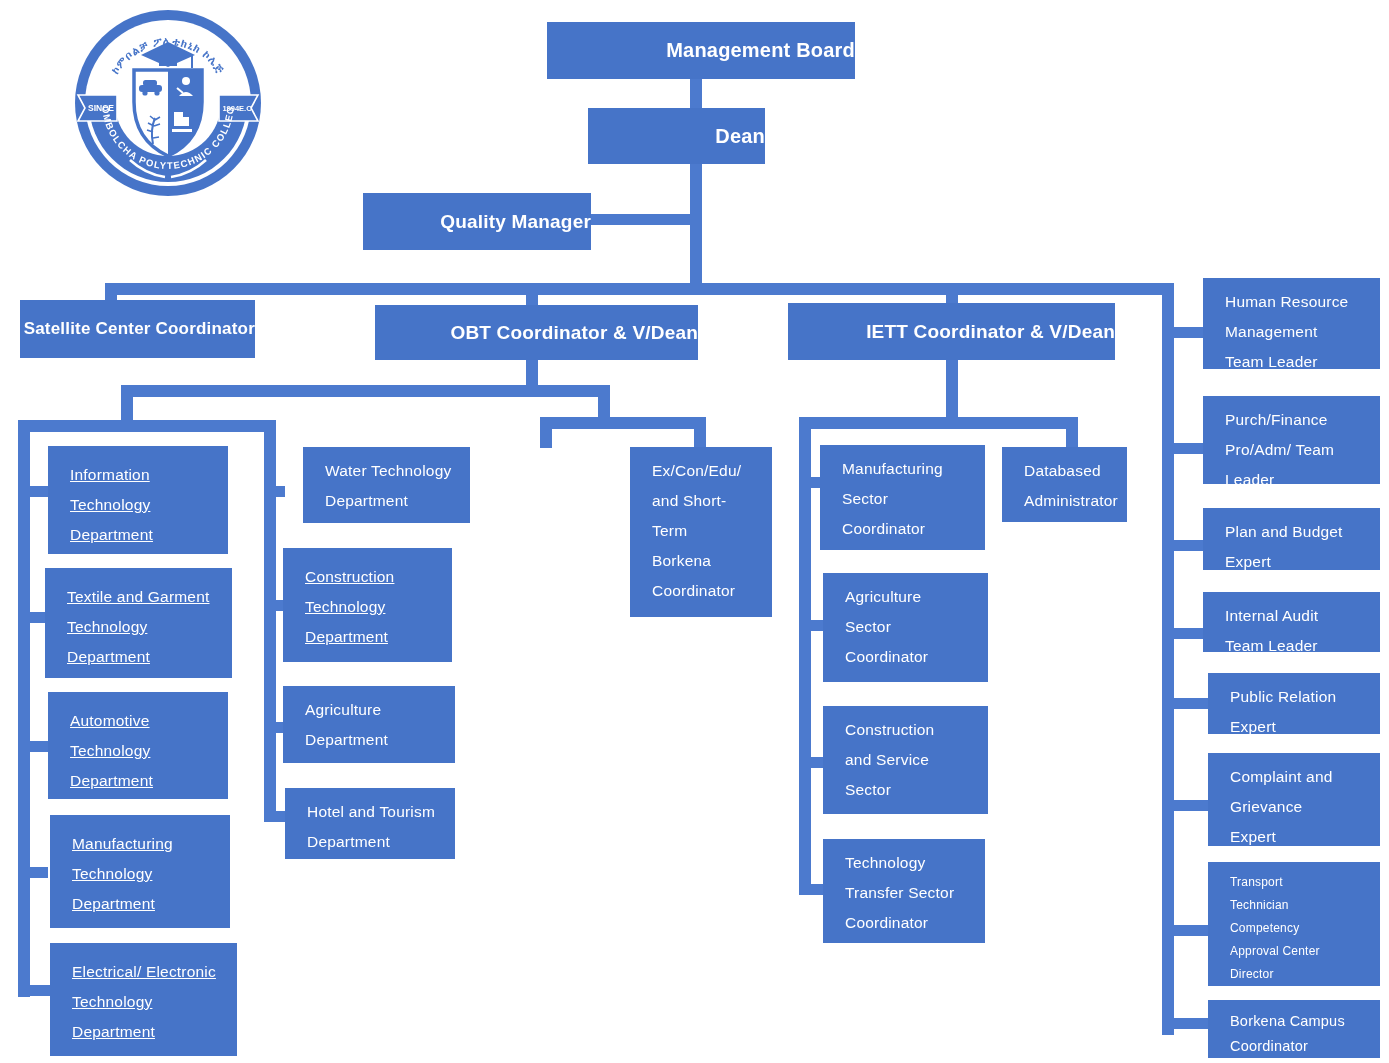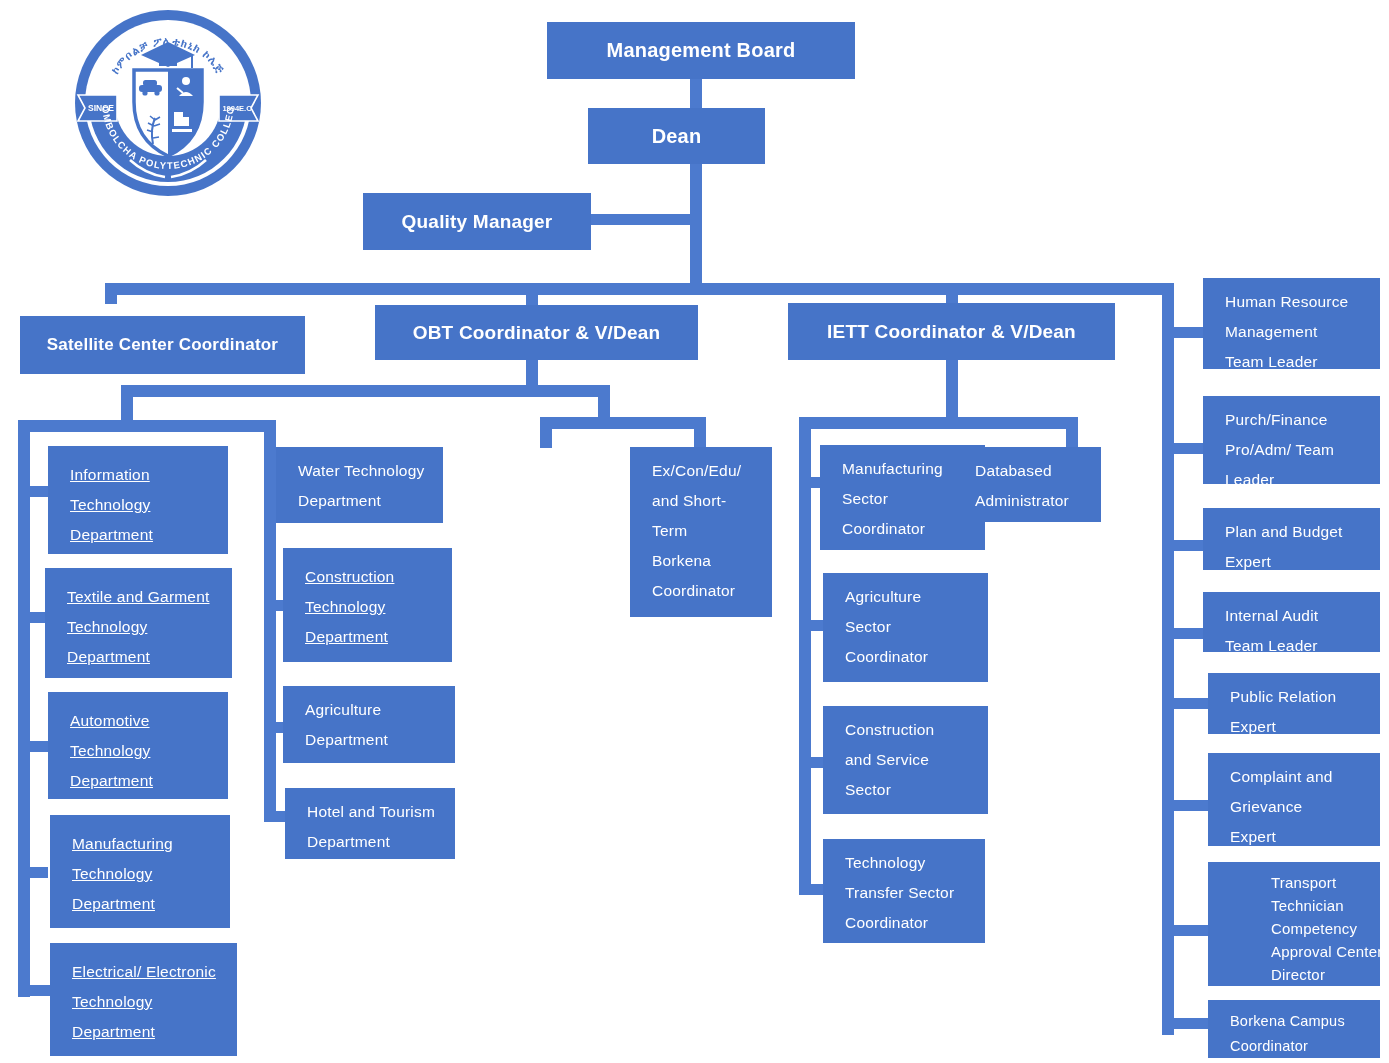--- a/index.html
+++ b/index.html
@@ -9,29 +9,29 @@
   html,body{margin:0;padding:0;background:#fff;}
   .canvas{
     position:relative;width:1389px;height:1063px;background:#ffffff;overflow:hidden;
     font-family:"Liberation Sans", sans-serif;
   }
   .node{
     position:absolute;background:var(--box);color:#fff;box-sizing:border-box;
     letter-spacing:.2px;
   }
   .head{
-    display:flex;align-items:center;justify-content:center;text-align:center;
+    display:flex;align-items:center;justify-content:flex-end;text-align:center;
     font-weight:bold;font-size:19px;
   }
   .fs20{font-size:20px;}
   .fs17{font-size:17px;}
   .dept{padding:9px 4px 0 22px;}
   .dept .line{line-height:30px;font-size:15.5px;white-space:nowrap;}
   .dept.pads{padding-top:14px;text-decoration:underline;}
-  .dept.small .line{line-height:23px;font-size:15px;margin-left:41px;}
+  .dept.small .line{line-height:23px;font-size:12px;}
   .dept.mid .line{line-height:25px;font-size:14.5px;}
   .ln{position:absolute;background:var(--line);}
   .logo{position:absolute;left:73px;top:8px;width:190px;height:190px;}
 </style>
 </head>
 <body>
 
 <div class="canvas">
 
   <svg class="logo" viewBox="0 0 190 190">
@@ -136,21 +136,21 @@
 
   <div class="node head fs20" style="left:547px;top:22px;width:308px;height:57px">
       <div class="line">Management Board</div>
     </div>
   <div class="node head fs20" style="left:588px;top:108px;width:177px;height:56px">
       <div class="line">Dean</div>
     </div>
   <div class="node head" style="left:363px;top:193px;width:228px;height:57px">
       <div class="line">Quality Manager</div>
     </div>
-  <div class="node head fs17" style="left:20px;top:316px;width:285px;height:58px">
+  <div class="node head fs17" style="left:20px;top:300px;width:235px;height:58px">
       <div class="line">Satellite Center Coordinator</div>
     </div>
   <div class="node head" style="left:375px;top:305px;width:323px;height:55px">
       <div class="line">OBT Coordinator &amp; V/Dean</div>
     </div>
   <div class="node head" style="left:788px;top:303px;width:327px;height:57px">
       <div class="line">IETT Coordinator &amp; V/Dean</div>
     </div>
 
   <div class="node dept" style="left:1203px;top:278px;width:177px;height:91px">
@@ -211,21 +211,21 @@
       <div class="line">Manufacturing</div>
       <div class="line">Technology</div>
       <div class="line">Department</div>
     </div>
   <div class="node dept pads" style="left:50px;top:943px;width:187px;height:113px">
       <div class="line">Electrical/ Electronic</div>
       <div class="line">Technology</div>
       <div class="line">Department</div>
     </div>
 
-  <div class="node dept" style="left:276px;top:447px;width:167px;height:76px">
+  <div class="node dept" style="left:303px;top:447px;width:167px;height:76px">
       <div class="line">Water Technology</div>
       <div class="line">Department</div>
     </div>
   <div class="node dept pads" style="left:283px;top:548px;width:169px;height:114px">
       <div class="line">Construction</div>
       <div class="line">Technology</div>
       <div class="line">Department</div>
     </div>
   <div class="node dept" style="left:283px;top:686px;width:172px;height:77px">
       <div class="line">Agriculture</div>
@@ -242,21 +242,21 @@
       <div class="line">Term</div>
       <div class="line">Borkena</div>
       <div class="line">Coordinator</div>
     </div>
 
   <div class="node dept" style="left:820px;top:445px;width:165px;height:105px">
       <div class="line">Manufacturing</div>
       <div class="line">Sector</div>
       <div class="line">Coordinator</div>
     </div>
-  <div class="node dept" style="left:953px;top:447px;width:148px;height:75px">
+  <div class="node dept" style="left:1002px;top:447px;width:125px;height:75px">
       <div class="line">Databased</div>
       <div class="line">Administrator</div>
     </div>
   <div class="node dept" style="left:823px;top:573px;width:165px;height:109px">
       <div class="line">Agriculture</div>
       <div class="line">Sector</div>
       <div class="line">Coordinator</div>
     </div>
   <div class="node dept" style="left:823px;top:706px;width:165px;height:108px">
       <div class="line">Construction</div>

